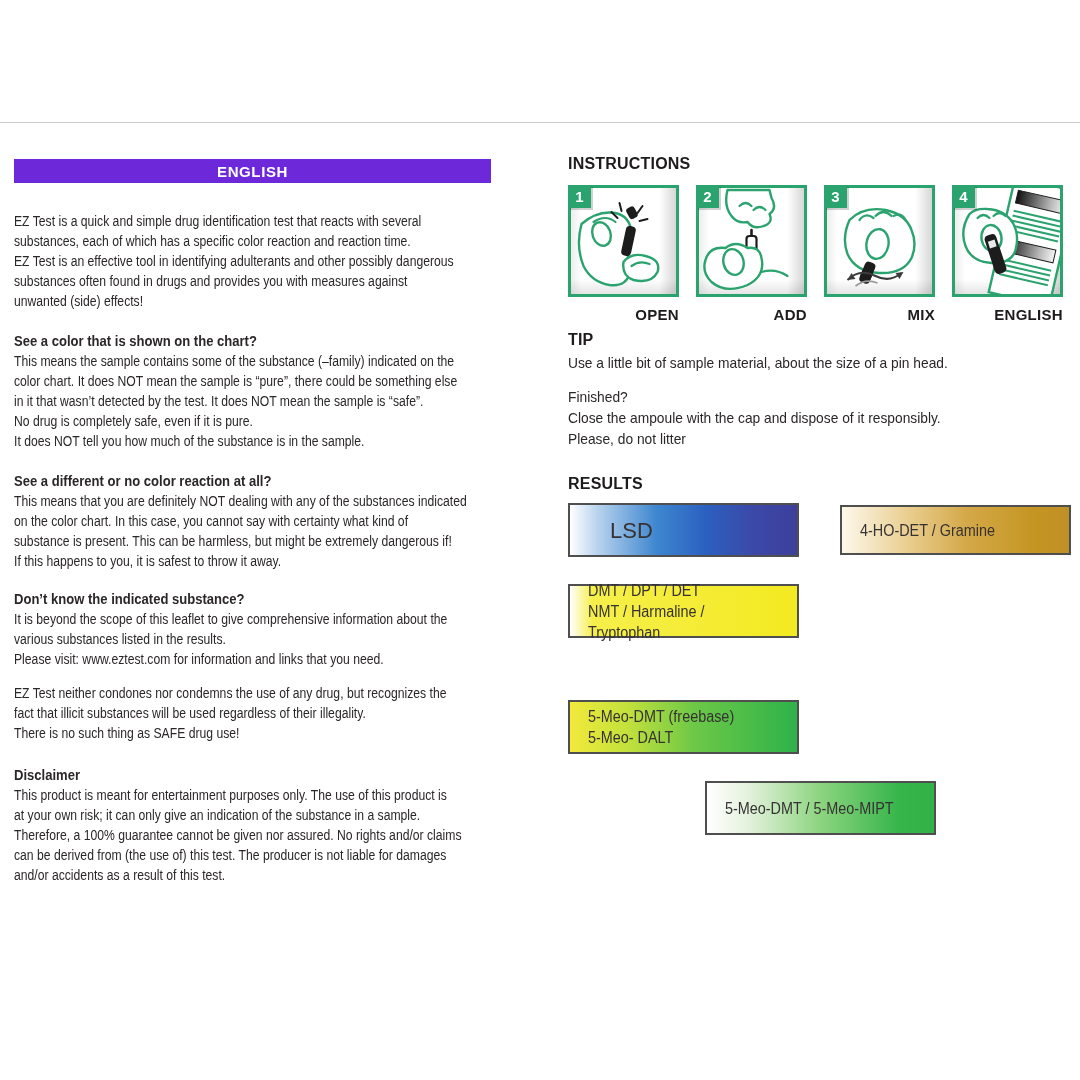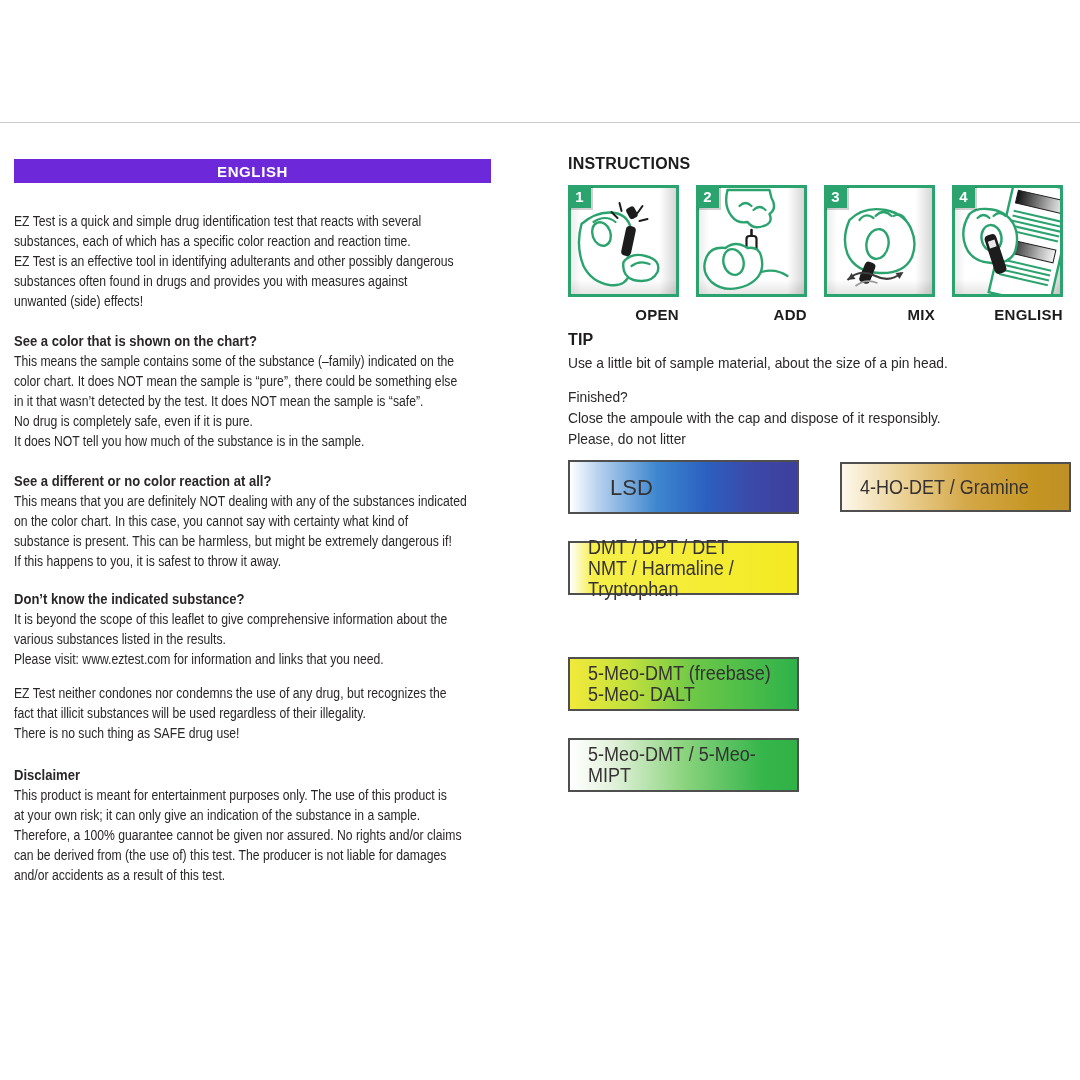--- a/index.html
+++ b/index.html
@@ -55,29 +55,29 @@
   .mt-tip { margin-top:8px; }
   .mt-tipbody { margin-top:4px; }
   .mt-finished { margin-top:13px; }
   .mt-results { margin-top:25px; }
 
   .swatches { margin-top:10px; }
   .swrow { display:flex; gap:41px; }
   .swatch {
     width:231px; height:54px; border:2px solid #4f4f4f;
     display:flex; align-items:center; padding-left:18px;
-    color:#363233; font-size:20px; line-height:21px; white-space:pre-line;
+    color:#363233; font-size:16px; line-height:21px; white-space:pre-line;
   }
   .swatch .lbl { transform:scaleX(.9); transform-origin:0 50%; width:111%; }
   .swatch.big { font-size:22px;padding-left:40px; }
   .swatch.big .lbl { transform:none; width:auto; }
   .swatch.short { height:50px; margin-top:2px; }
   .mt-sw2 { margin-top:27px; }
   .mt-sw3 { margin-top:28px; }
-  .mt-sw4 { margin-top:27px; }
+  .mt-sw4 { margin-top:27px;justify-content:center; }
 
   .ill-stroke { fill:#ffffff; stroke:#2aa36e; stroke-width:2.4; stroke-linecap:round; stroke-linejoin:round; }
   .ill-line { fill:none; stroke:#2aa36e; stroke-width:2.2; stroke-linecap:round; }
 </style>
 </head>
 <body>
 
 <div id="page">
   <div class="topline"></div>
 
@@ -234,20 +234,21 @@
       </div>
     </div>
 
     <div class="rhead mt-tip">TIP</div>
     <div class="rbody mt-tipbody">Use a little bit of sample material, about the size of a pin head.</div>
 
     <div class="rbody mt-finished">Finished?
 Close the ampoule with the cap and dispose of it responsibly.
 Please, do not litter</div>
 
+    <div class="rhead mt-results">RESULTS</div>
 
     <div class="swatches">
       <div class="swrow">
         <div class="swatch big" style="background: linear-gradient(90deg, rgb(255, 255, 255) 0%, rgb(185, 211, 238) 12%, rgb(62, 135, 207) 38%, rgb(43, 96, 192) 60%, rgb(60, 73, 168) 80%, rgb(61, 63, 155) 100%);">
           <span class="lbl">LSD</span>
         </div>
         <div class="swatch short" style="background: linear-gradient(90deg, rgb(253, 248, 236) 0%, rgb(236, 212, 155) 25%, rgb(212, 168, 72) 55%, rgb(197, 149, 34) 85%, rgb(191, 144, 39) 100%);">
           <span class="lbl">4-HO-DET / Gramine</span>
         </div>
       </div>

